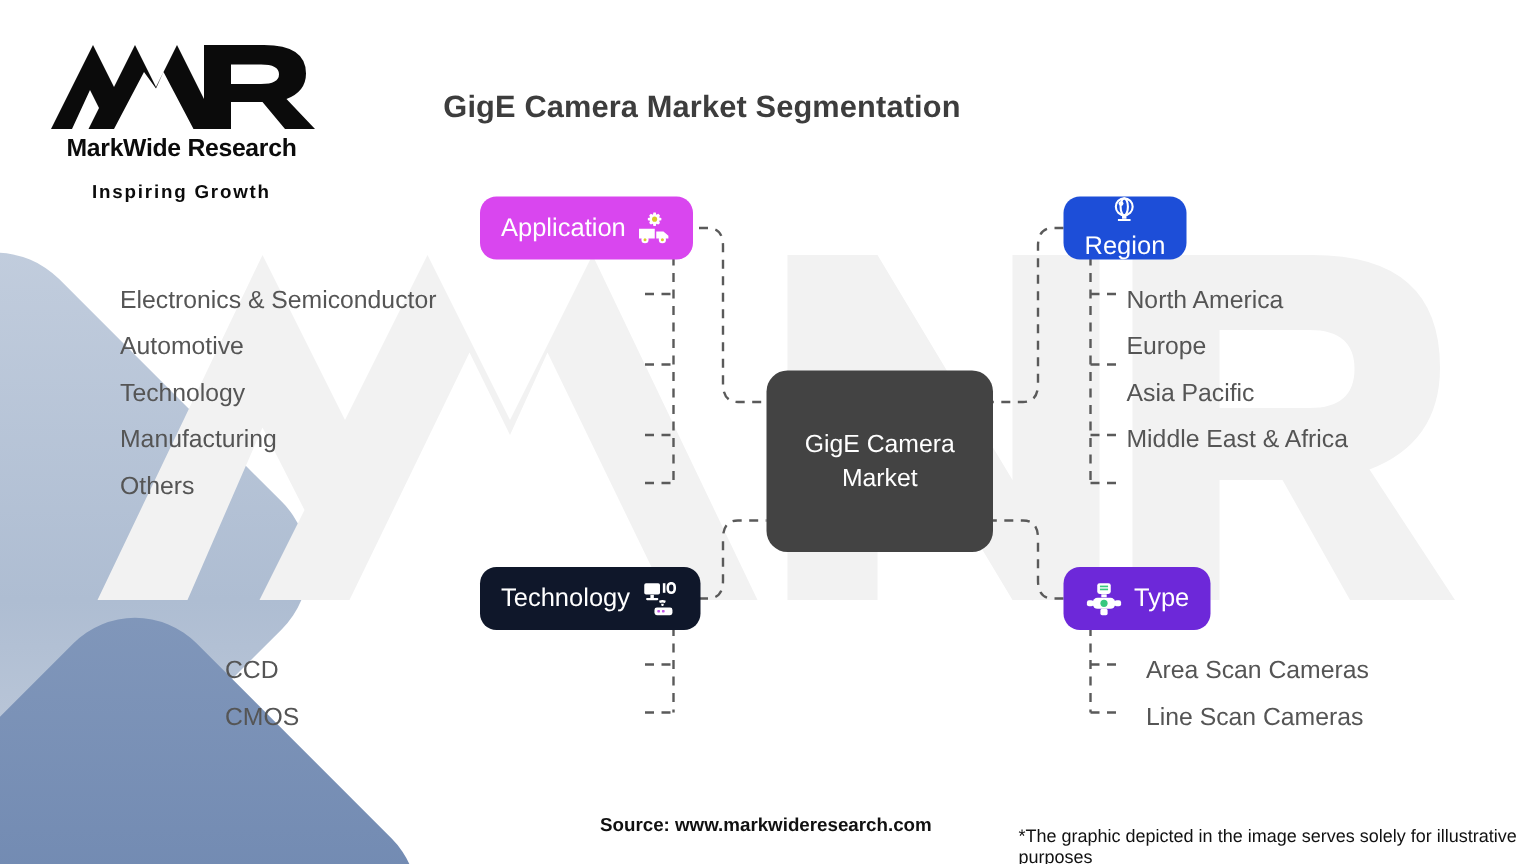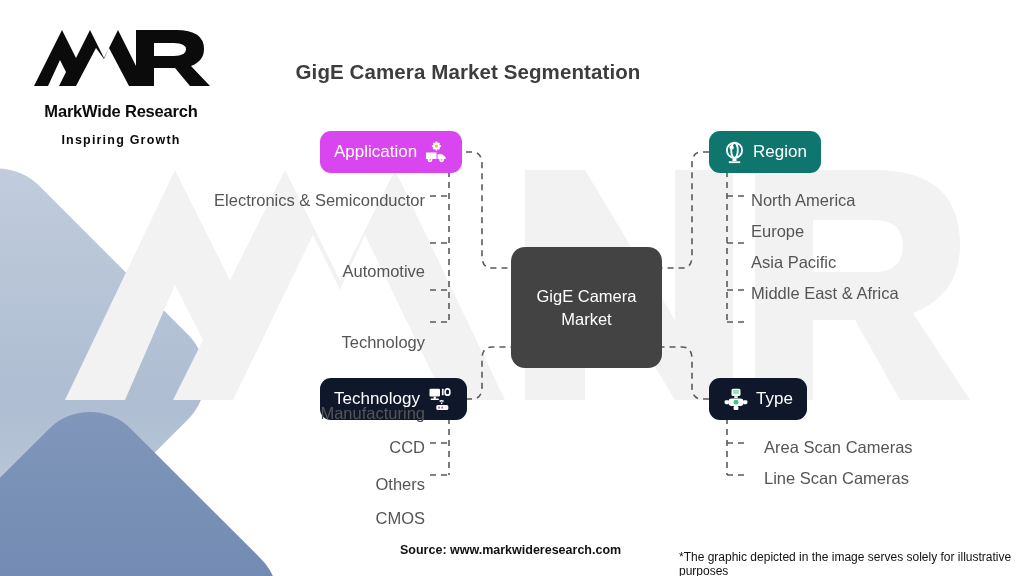--- a/index.html
+++ b/index.html
@@ -62,21 +62,21 @@
     top: 26px;
     width: 186px;
     text-align: center;
     color: #0b0b0b;
   }
   .logo-mark { display:block; }
   .logo-name {
     font-size: 16.5px;
     font-weight: bold;
     letter-spacing: -0.2px;
-    margin-top: 14px;
+    margin-top: 2px;
     color: #0b0b0b;
   }
   .logo-tag {
     font-size: 12.5px;
     font-weight: bold;
     letter-spacing: 1.2px;
     margin-top: 12px;
     color: #0b0b0b;
   }
 
@@ -109,23 +109,23 @@
     height: 42px;
     padding: 0 14px;
     border-radius: 11px;
     color: #ffffff;
     font-size: 17px;
     white-space: nowrap;
     box-sizing: border-box;
   }
   .node .label { line-height: 1; padding-bottom: 1px; }
   .node-application { left: 320px; top: 131px; background: #d946ef; justify-content: flex-end; }
-  .node-region      { left: 709px; top: 131px; background: #0f766e; }
+  .node-region      { left: 709px; top: 131px; background: #1d4ed8; flex-direction: column; }
   .node-technology  { left: 320px; top: 378px; background: #0f172a; }
-  .node-type        { left: 709px; top: 378px; background: #0f172a; }
+  .node-type        { left: 709px; top: 378px; background: #6d28d9; }
 
   
   .center-node {
     position: absolute;
     left: 511px;
     top: 247px;
     width: 151px;
     height: 121px;
     border-radius: 14px;
     background: #434343;
@@ -139,21 +139,21 @@
   }
 
   
   .leaf-list {
     position: absolute;
     display: flex;
     flex-direction: column;
     color: #555555;
     font-size: 16.5px;
   }
-  .leaf-list.right-aligned { text-align: right; align-items: flex-end; gap: 40px; }
+  .leaf-list.right-aligned { text-align: right; align-items: flex-start; }
   .leaf-list.left-aligned  { text-align: left;  align-items: flex-start; }
   .leaf-item { height: 31px; line-height: 31px; white-space: nowrap; }
 
   .list-application { left: 80px;  top: 185px; width: 345px; }
   .list-technology  { left: 150px; top: 432px; width: 275px; }
   .list-region      { left: 751px; top: 185px; width: 270px; }
   .list-type        { left: 751px; top: 432px; width: 270px; margin-left: 13px; }
 
   
   .source {

